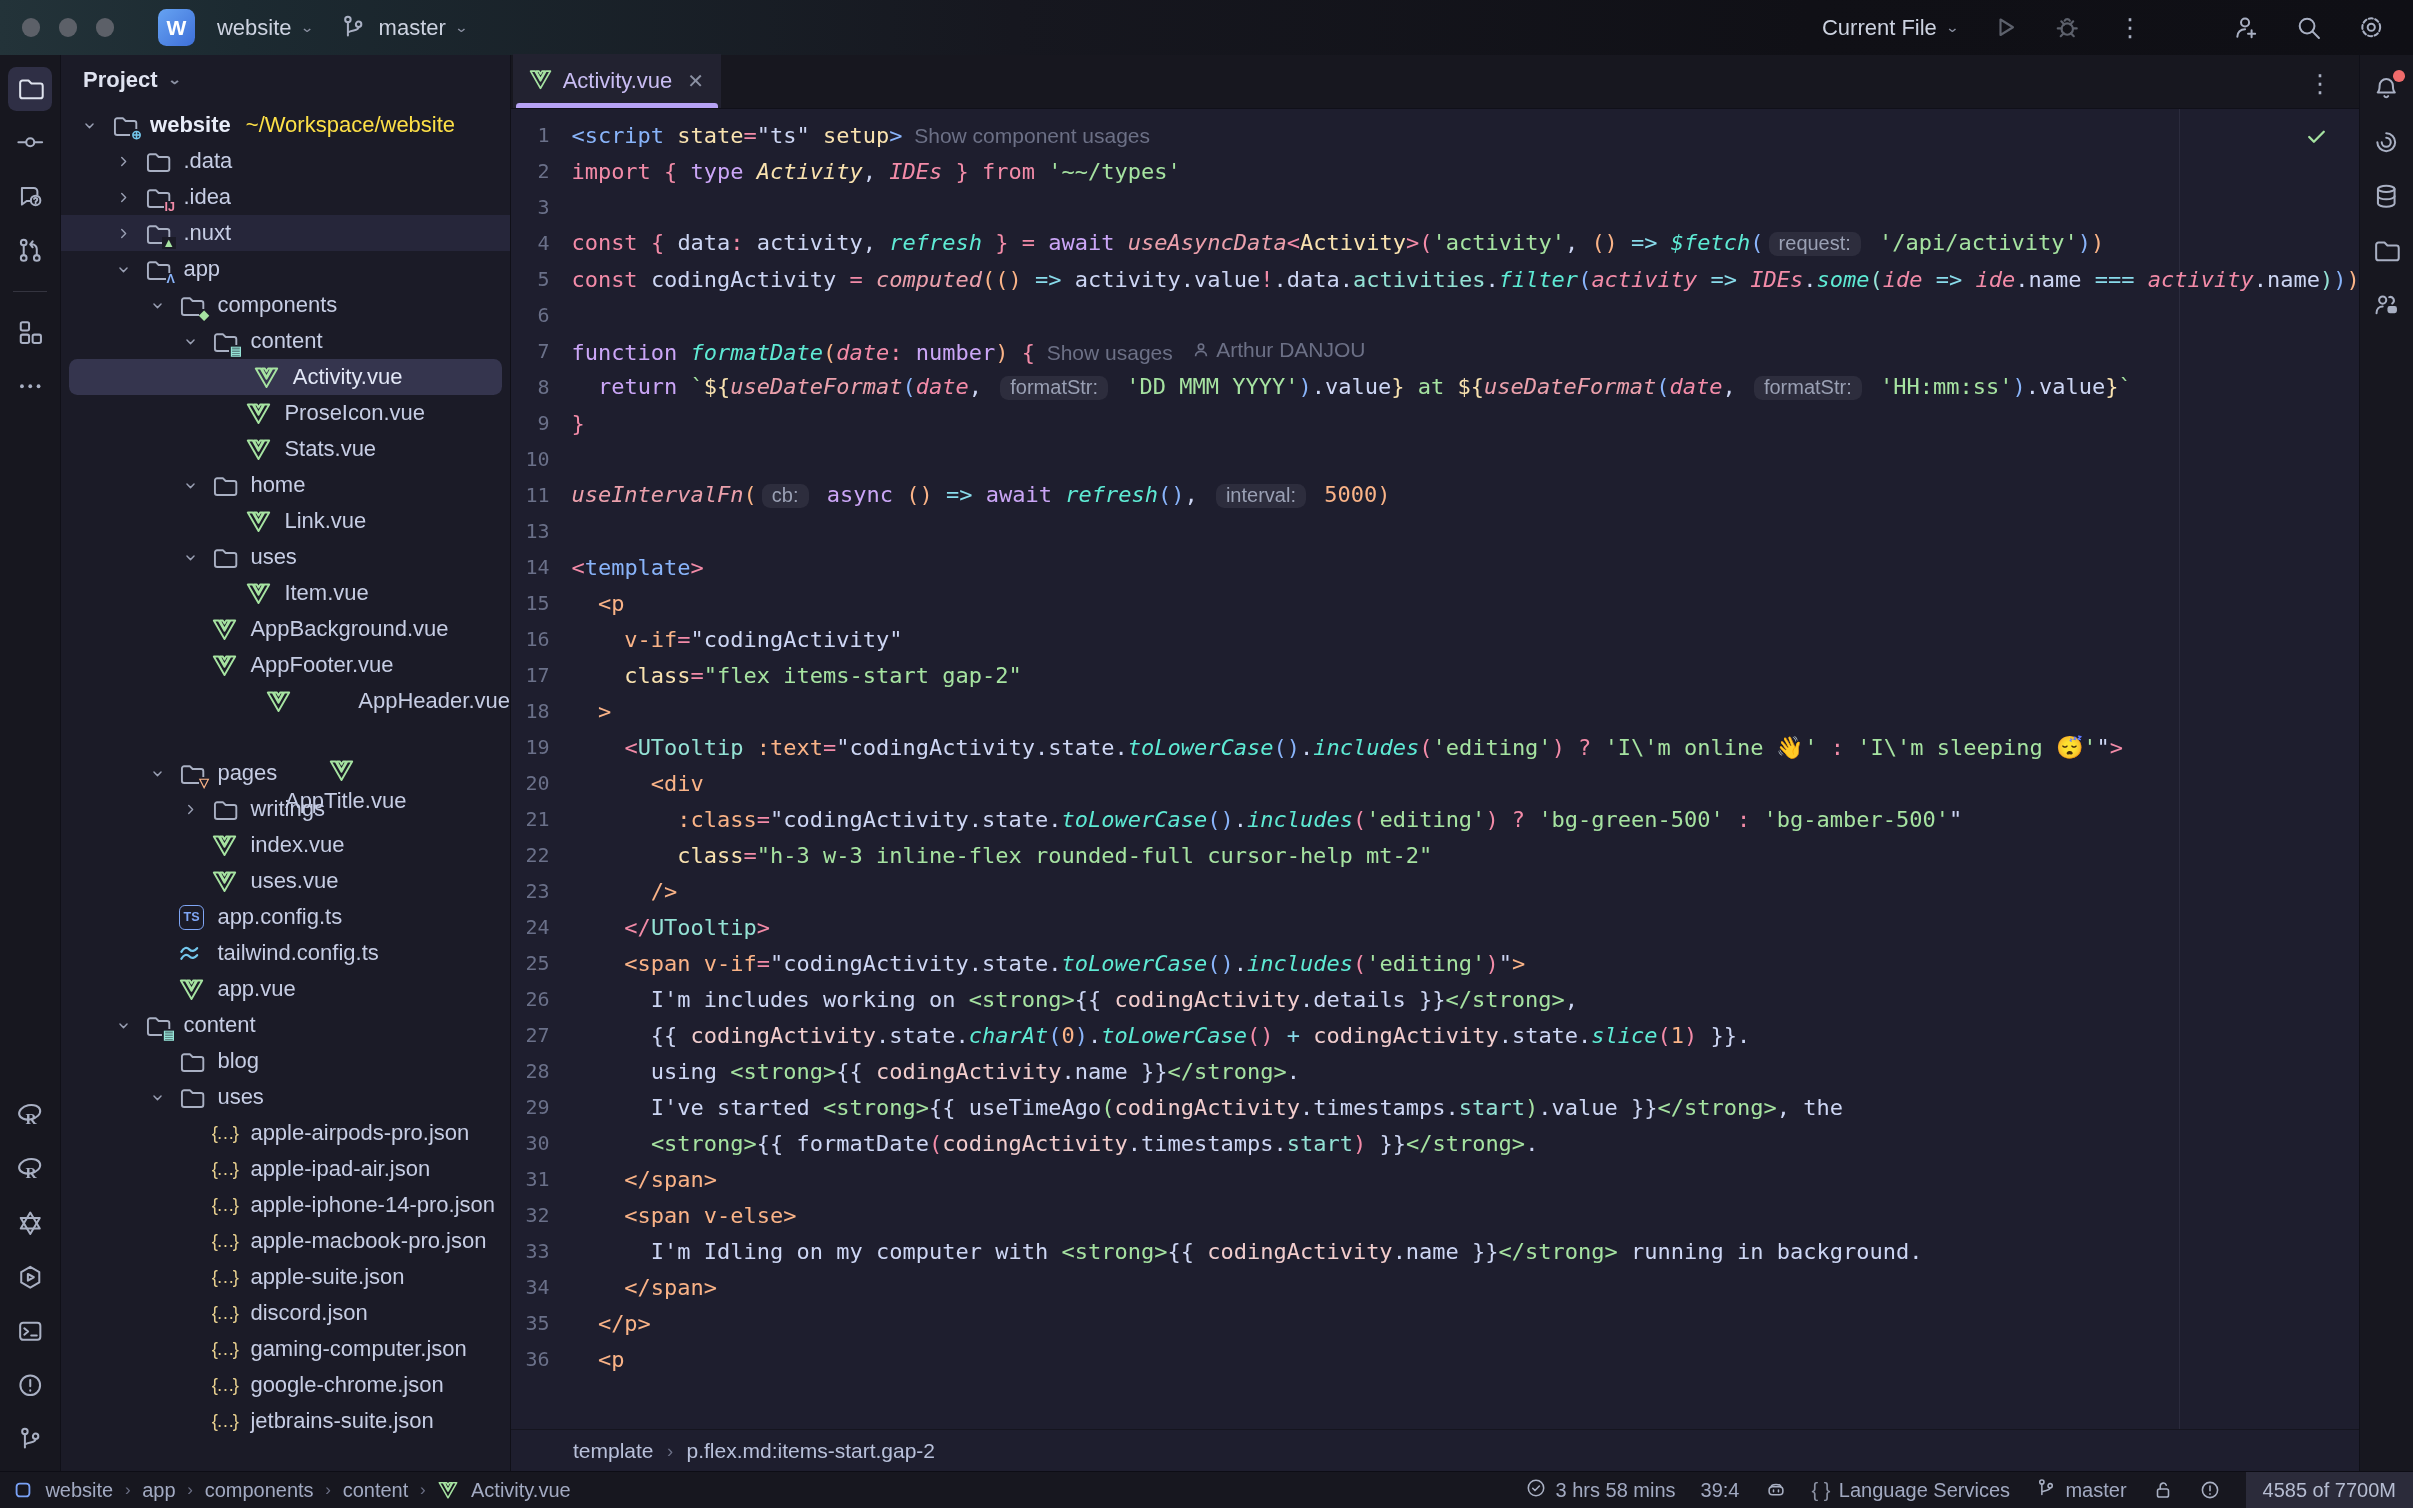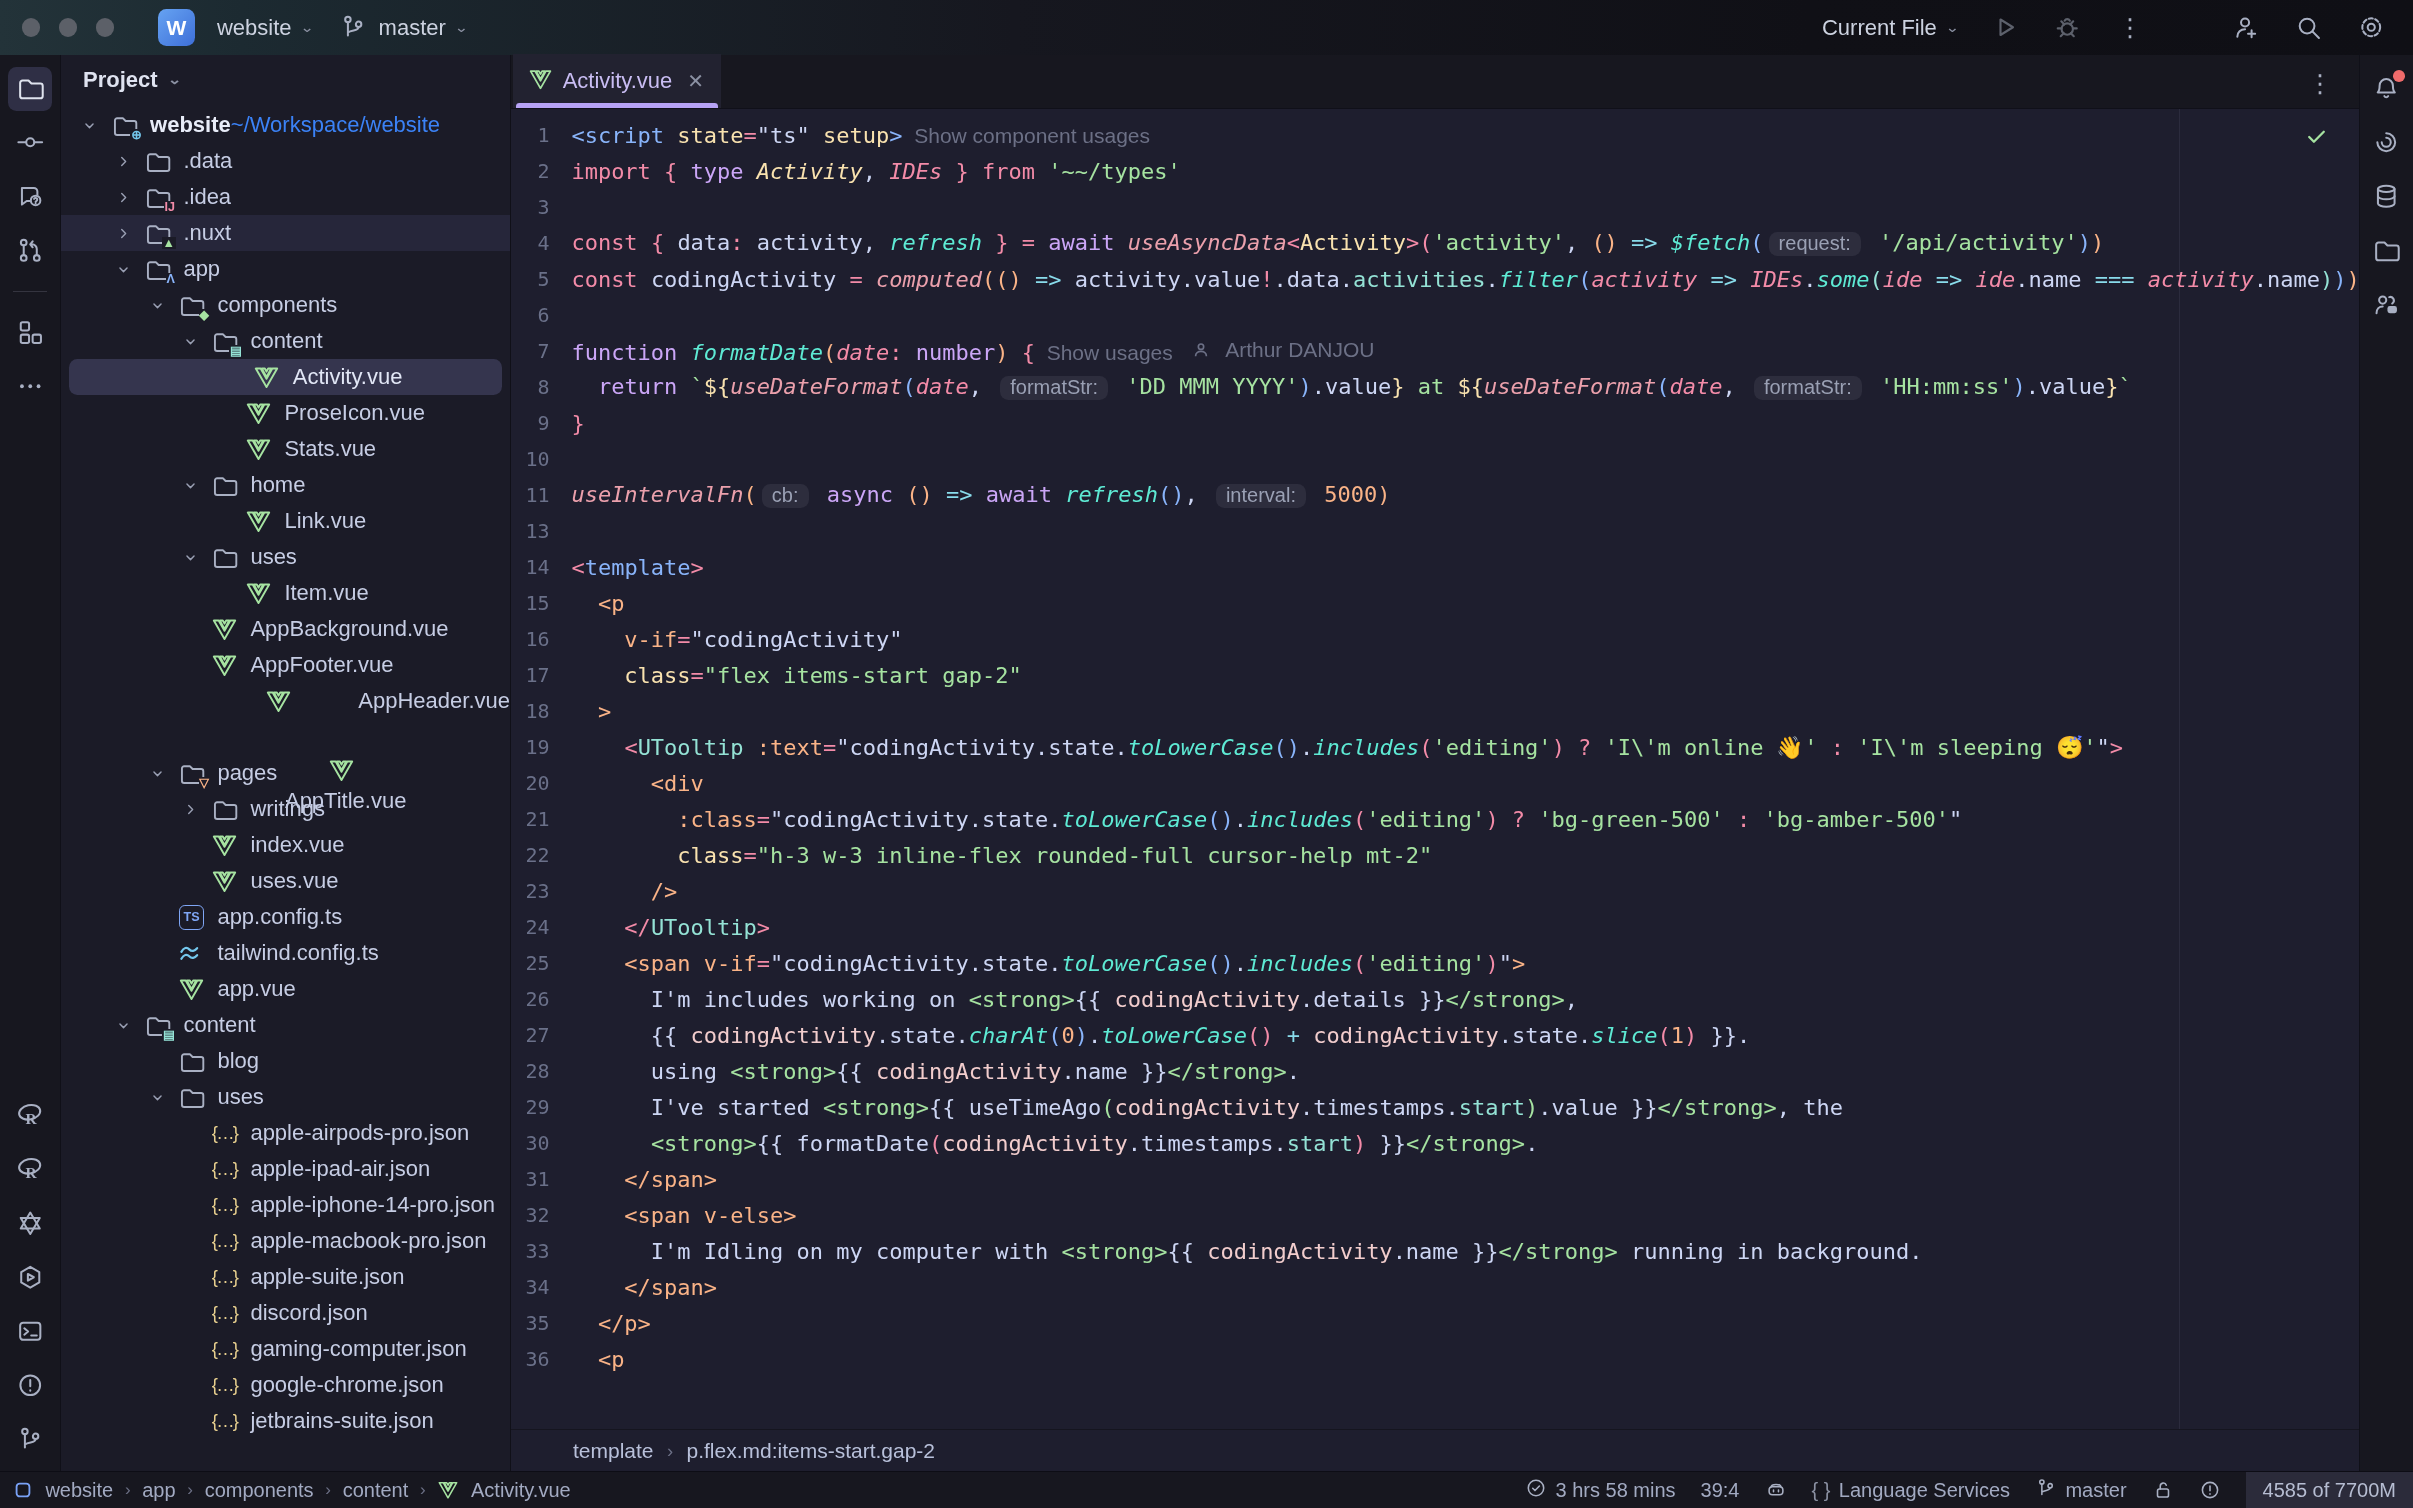--- a/index.html
+++ b/index.html
@@ -45,21 +45,21 @@
   .trow.selected { background:#35354e; border-radius:8.4px; margin:0 8.4px; }
   .trow.hover { background:#26263a; }
   .tarrow { width:34px; flex:0 0 34px; display:flex; justify-content:center; align-items:center; }
   .tarrow svg { width:17px; height:17px; }
   .ticon { width:35px; flex:0 0 35px; display:flex; justify-content:center; align-items:center; position:relative; }
   .ticon svg { width:27px; height:27px; }
   .tbadge { position:absolute; right:-0.8px; bottom:-2.5px; font-size:12.6px; line-height:1; font-weight:bold; background:#1b1b27; padding:0 0.8px; }
   .tlabel { margin-left:8.4px; }
   .trow.selected .tlabel { color:#e2e7f6; }
   .troot .tlabel { font-weight:bold; color:#e8ecf8; }
-  .tsfx { color:#3b82f6; margin-left:0; }
+  .tsfx { color:#fde047; margin-left:15px; }
   .json-ic { color:#e7cf8e; font-size:18.4px; letter-spacing:-1.7px; }
   .ts-ic { width:25px; height:25px; border:1.7px solid #7fa6f5; border-radius:5.9px; color:#7fa6f5; font-size:12.6px; font-weight:bold; display:flex; align-items:center; justify-content:center; }
 
   
   .editor { flex:1; display:flex; flex-direction:column; min-width:0; background:#1e1e2e; }
   .tabbar { height:54px; flex:0 0 54px; background:#17171f; display:flex; align-items:flex-end; border-bottom:0.8px solid #101019; position:relative; }
   .tab { height:54px; display:flex; align-items:center; gap:10px; padding:0 17px 0 15px; background:#222230; position:relative; margin-left:1.7px; }
   .tab .ul { position:absolute; left:3.4px; right:3.4px; bottom:0; height:5px; border-radius:3.4px 3.4px 0 0; background:#b7a3f5; }
   .tab-label { font-size:22px; color:#c9bdf3; }
   .tab-close { color:#8b91a3; font-size:20px; margin-left:5px; }
@@ -73,21 +73,21 @@
   .lnum { width:52px; flex:0 0 52px; text-align:right; padding-right:13.4px; color:#6a7089; font-size:20px; }
   .lbody { padding-left:8.4px; }
   .tk-t{color:#cdd6f4} .tk-k{color:#cba6f7} .tk-p{color:#f38ba8}
   .tk-f{color:#5eead4;font-style:italic} .tk-c{color:#eba0ac;font-style:italic}
   .tk-s{color:#a6e3a1} .tk-y{color:#f9e2af} .tk-yI{color:#f9e2af;font-style:italic}
   .tk-n{color:#fab387} .tk-a{color:#89dceb} .tk-i{color:#f38ba8;font-style:italic}
   .tk-T{color:#94e2d5} .tk-P{color:#fab387} .tk-g{color:#a6e3a1} .tk-b{color:#89b4fa}
   .tk-r{color:#f2cdcd} .tk-d{color:#6c7086;font-family:"Liberation Sans",sans-serif;font-size:21px}
   .inlay { display:inline-block; background:#2d2d3d; color:#9aa0b4; border-radius:8.4px; padding:0.8px 10px; margin:0 5px;
            font-family:"Liberation Sans",sans-serif; font-size:20px; }
-  .author { color:#6c7086; font-family:"Liberation Sans",sans-serif; font-size:21px; margin-left:18.4px; display:inline-flex; align-items:center; gap:14px;}
+  .author { color:#6c7086; font-family:"Liberation Sans",sans-serif; font-size:21px; margin-left:18.4px; display:inline-flex; align-items:center; gap:5px;}
   .author svg { width:20px; height:20px; }
   .insp { position:absolute; top:15px; right:30px; display:flex; flex-direction:column; align-items:center; gap:11.7px; }
   .insp svg { width:25px; height:25px; }
 
   .crumbs { height:42px; flex:0 0 42px; border-top:0.8px solid #15151f; display:flex; align-items:center; padding-left:62px;
     font-size:21px; color:#b8c0da; gap:13.4px; background:#1e1e2e; }
   .crumbs .sep { color:#6c7086; font-size:18.4px; }
 
   
   .statusbar { height:37px; flex:0 0 37px; background:#17171f; border-top:0.8px solid #0d0d15; display:flex; align-items:center;

